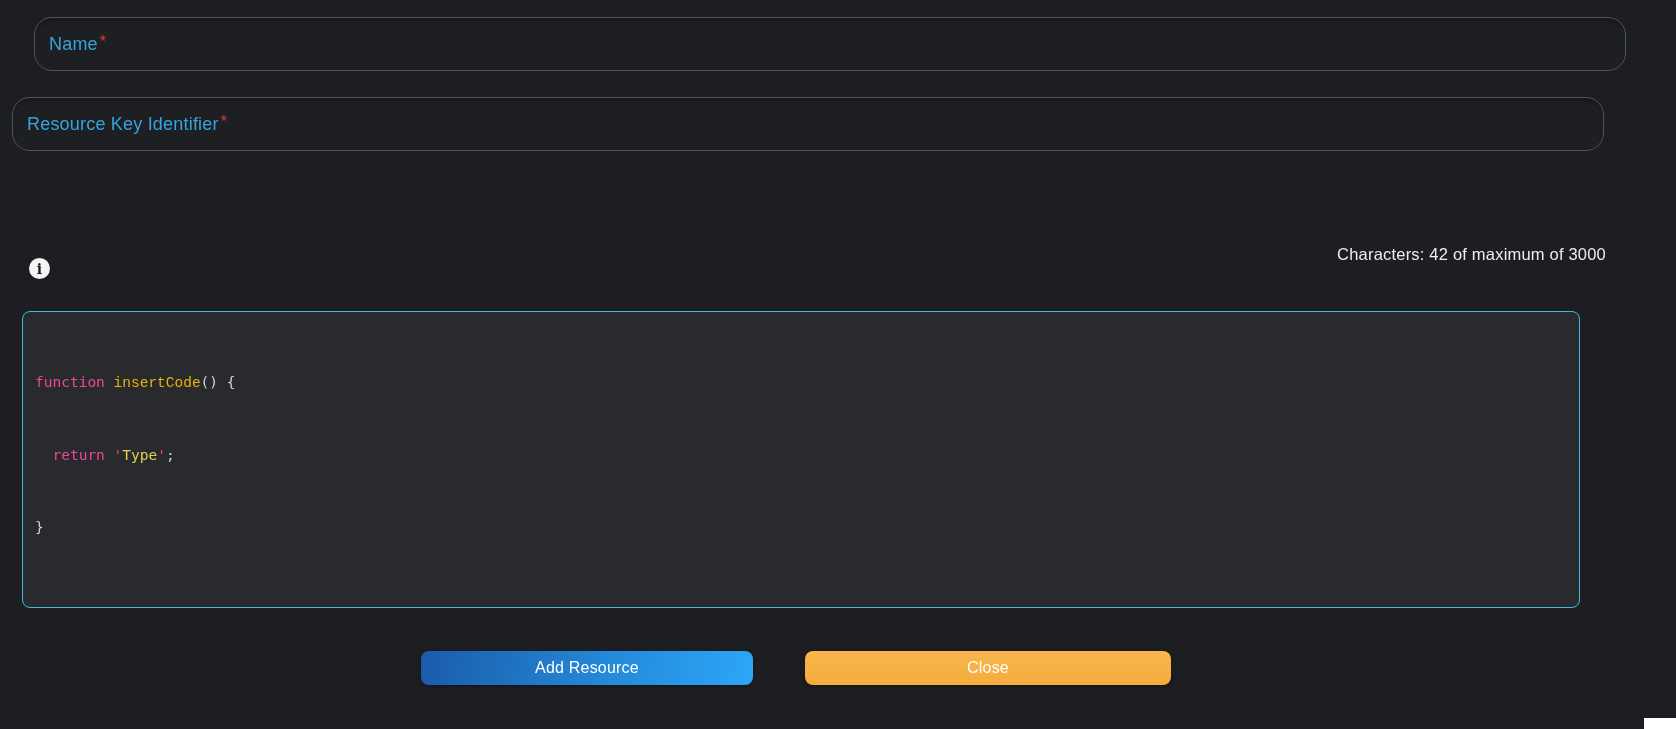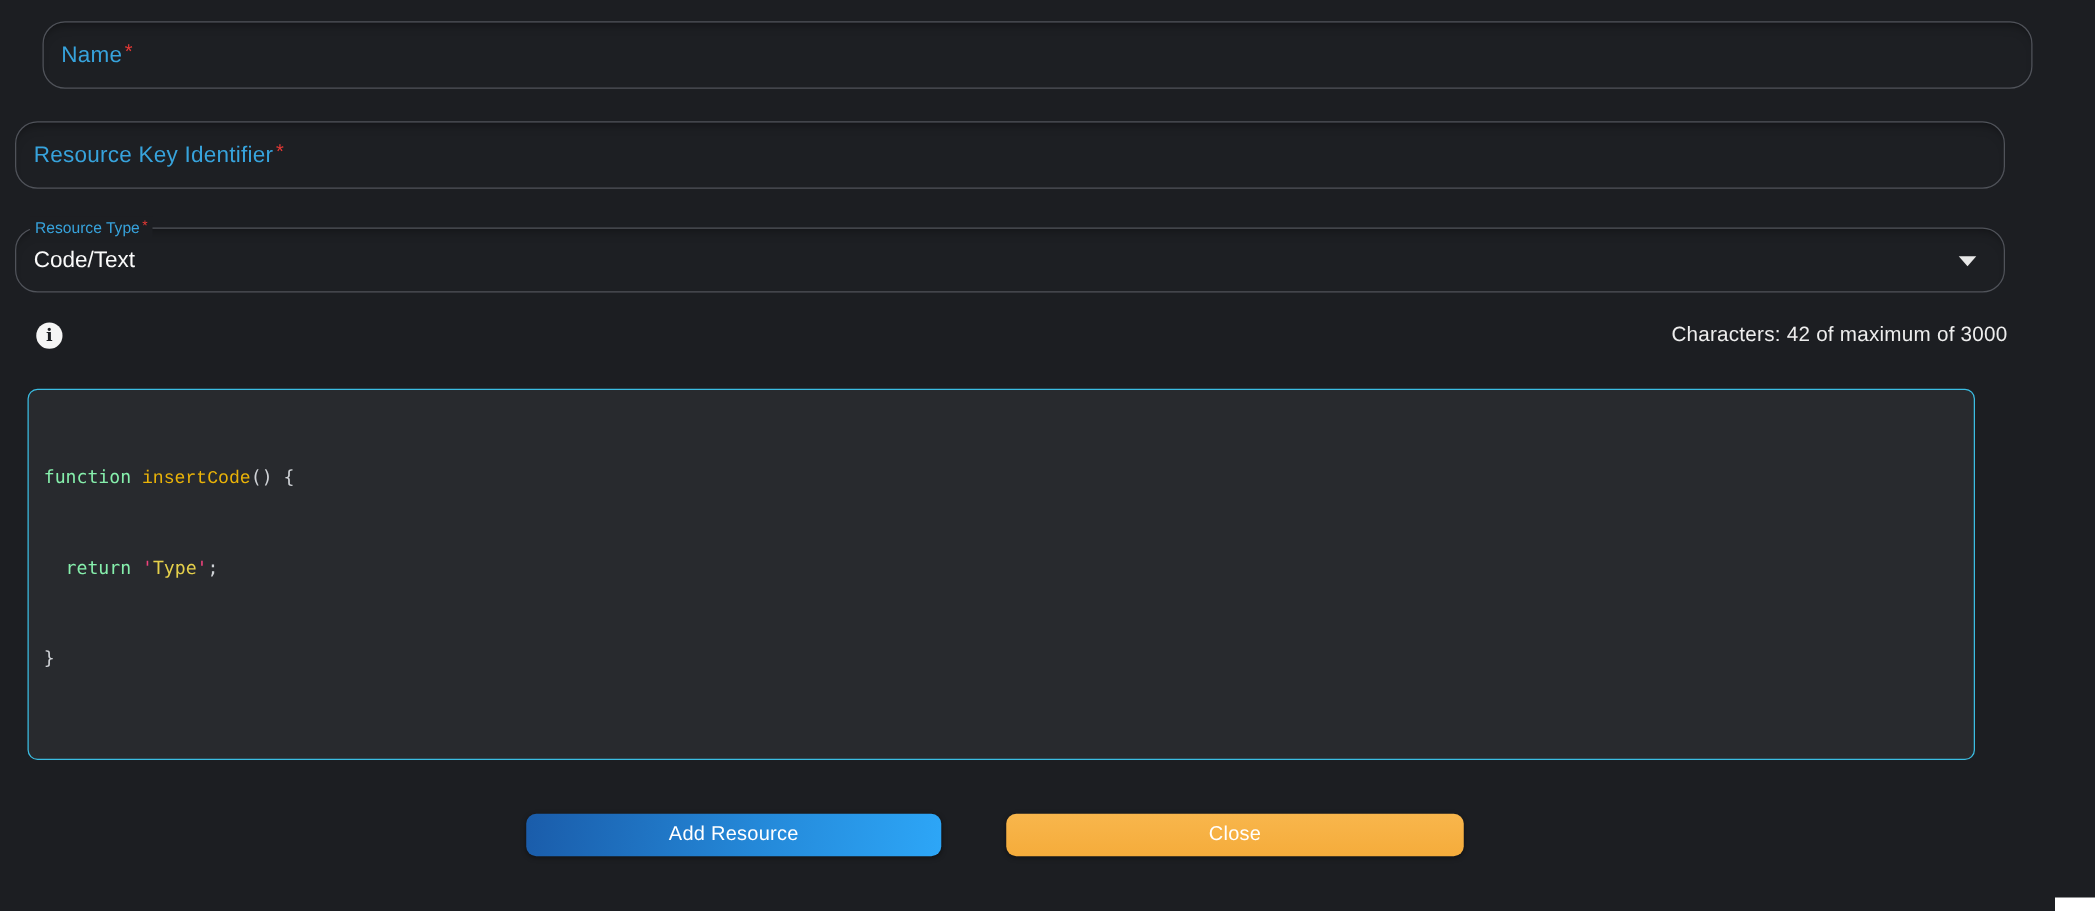--- a/index.html
+++ b/index.html
@@ -59,38 +59,38 @@
   .info-icon{
     position:absolute;left:29px;top:258px;
     width:21px;height:21px;border-radius:50%;
     background:#f5f5f5;color:#1c1e22;
     font-size:14px;font-weight:bold;
     display:flex;align-items:center;justify-content:center;
     cursor:pointer;
     font-family:"DejaVu Serif",serif;
   }
   .char-counter{
-    position:absolute;right:70px;top:259px;
+    position:absolute;right:70px;top:245px;
     font-size:16.5px;color:#ededed;letter-spacing:.2px;
   }
   
   .editor{
     position:absolute;left:22px;top:311px;
     width:1558px;height:297px;box-sizing:border-box;
     background:#282a2e;
     border:1px solid #3bbde2;border-radius:8px;
     padding:10px 12px;
     font-family:"DejaVu Sans Mono",monospace;
     font-size:14.5px;line-height:24px;
     white-space:pre;
     cursor:text;
     overflow:hidden;
   }
   .code-line{white-space:pre;}
-  .tk-kw{color:#86efac;}
+  .tk-kw{color:#ec4899;}
   .tk-fn{color:#eab308;font-family:Liberation Mono, monospace;}
   .tk-pl{color:#cfd2d6;}
   .tk-qt{color:#f0427c;}
   .tk-st{color:#e5d04b;}
   
   .btn{
     position:absolute;top:651px;height:34px;
     border:none;border-radius:8px;
     color:#ffffff;font-size:16px;font-family:"Liberation Sans",sans-serif;
     display:flex;align-items:center;justify-content:center;
@@ -117,25 +117,20 @@
 <div class="screen">
 
   <div class="field field-name">
     <div class="field-label"><span>Name</span><span class="req">*</span></div>
   </div>
 
   <div class="field field-key">
     <div class="field-label"><span>Resource Key Identifier</span><span class="req">*</span></div>
   </div>
 
-  <div class="field-type">
-    <div class="float-label"><span>Resource Type</span><span class="req">*</span></div>
-    <div class="select-value">Code/Text</div>
-    <div class="chevron"></div>
-  </div>
 
   <div class="info-icon">
       <span>i</span>
     </div>
   <div class="char-counter">Characters: 42 of maximum of 3000</div>
 
   <div class="editor">
     <div class="code-line"><span class="tk-kw">function</span><span class="tk-pl"> </span><span class="tk-fn">insertCode</span><span class="tk-pl">() {</span></div>
     <div class="code-line"><span class="tk-pl">  </span><span class="tk-kw">return</span><span class="tk-pl"> </span><span class="tk-qt">'</span><span class="tk-st">Type</span><span class="tk-qt">'</span><span class="tk-pl">;</span></div>
     <div class="code-line"><span class="tk-pl">}</span></div>

